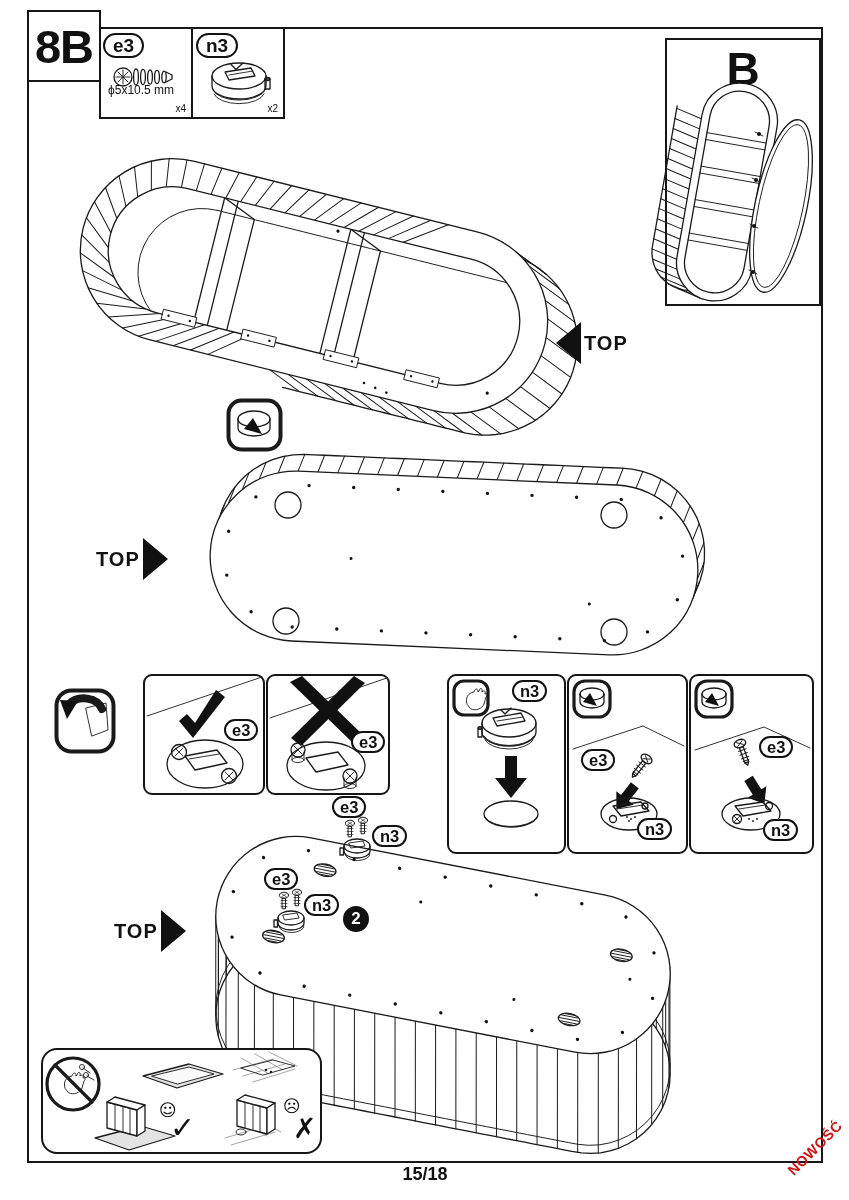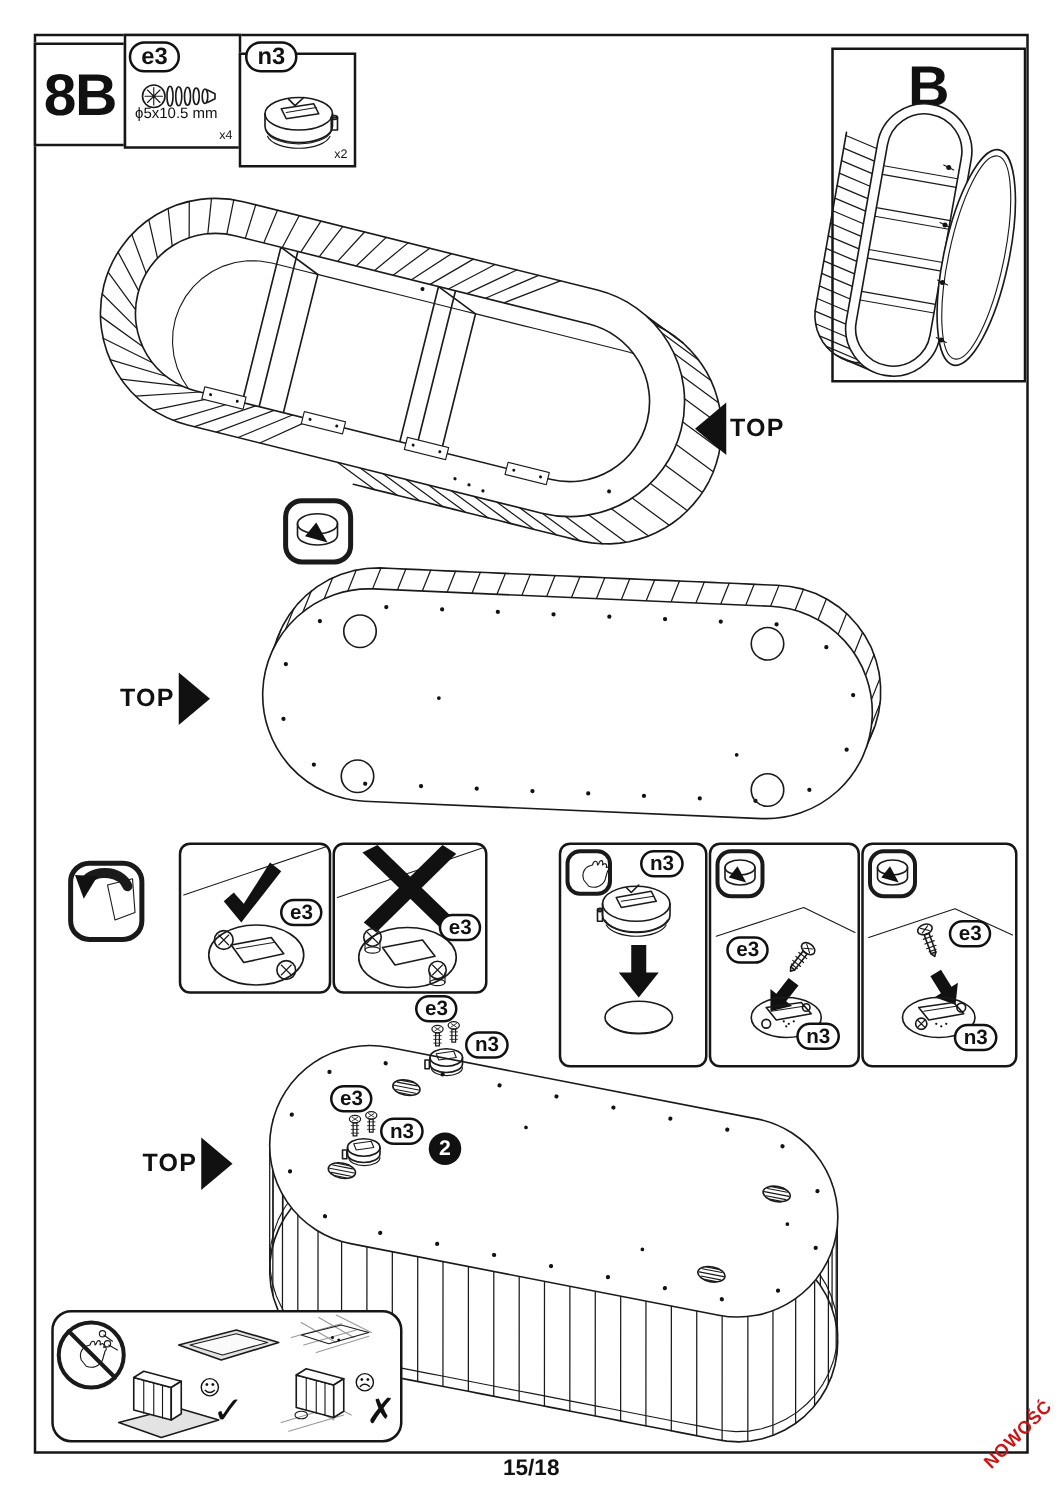--- a/index.html
+++ b/index.html
@@ -51,38 +51,38 @@
   .art .dots circle{fill:#111;stroke:none;}
   .art text{stroke:none;fill:#111;font-family:"DejaVu Sans",sans-serif;}
   .icon-sq{position:absolute;z-index:6;}
 </style>
 </head>
 <body>
 
 <div class="page">
   <div class="page-border"></div>
 
-  <div class="hdr-cell step-code abs" style="left:27px;top:34px;width:74px;height:83px;">8B</div>
+  <div class="hdr-cell step-code abs" style="left:27px;top:10px;width:74px;height:72px;">8B</div>
 
   <div class="hdr-cell abs" style="left:99px;top:27px;width:94px;height:92px;">
     <svg class="art" width="80" height="38" style="position:absolute;left:7px;top:29px;" viewBox="0 0 80 38">
       <circle cx="15" cy="19" r="9"></circle>
       <path class="thin" d="M10,14 L20,24 M10,24 L20,14 M15,12 L15,26 M8,19 L22,19"></path>
       <ellipse cx="28" cy="19" rx="2.4" ry="8"></ellipse>
       <ellipse cx="35" cy="19" rx="2.4" ry="7.6"></ellipse>
       <ellipse cx="42" cy="19" rx="2.4" ry="7.2"></ellipse>
       <ellipse cx="49" cy="19" rx="2.4" ry="6.6"></ellipse>
       <ellipse cx="56" cy="19" rx="2.2" ry="5.8"></ellipse>
       <path d="M58,14 L64,17 M58,24 L64,21 M64,17 L64,21"></path>
     </svg>
     <div class="dim">ϕ5x10.5 mm</div>
     <div class="qty">x4</div>
   </div>
 
-  <div class="hdr-cell abs" style="left:191px;top:42px;width:94px;height:92px;">
+  <div class="hdr-cell abs" style="left:191px;top:27px;width:94px;height:92px;">
     <svg class="art" width="76" height="54" style="position:absolute;left:10px;top:30px;" viewBox="0 0 76 54">
       <ellipse cx="36" cy="17" rx="27" ry="13"></ellipse>
       <path d="M28,5.5 l5,5 l7,-6.5"></path>
       <path d="M22,13 L48,9 L52,17 L26,21 Z"></path>
       <path class="thin" d="M26,16 L50,12"></path>
       <path d="M9,17 v10 a27,13 0 0 0 54,0 v-10"></path>
       <path class="thin" d="M10,31 a26.5,12.5 0 0 0 52,0 M11,35 a25.5,12 0 0 0 50,0"></path>
       <rect x="62" y="20" width="5" height="10"></rect>
       <ellipse cx="64.5" cy="20" rx="2.5" ry="1.5"></ellipse>
     </svg>

